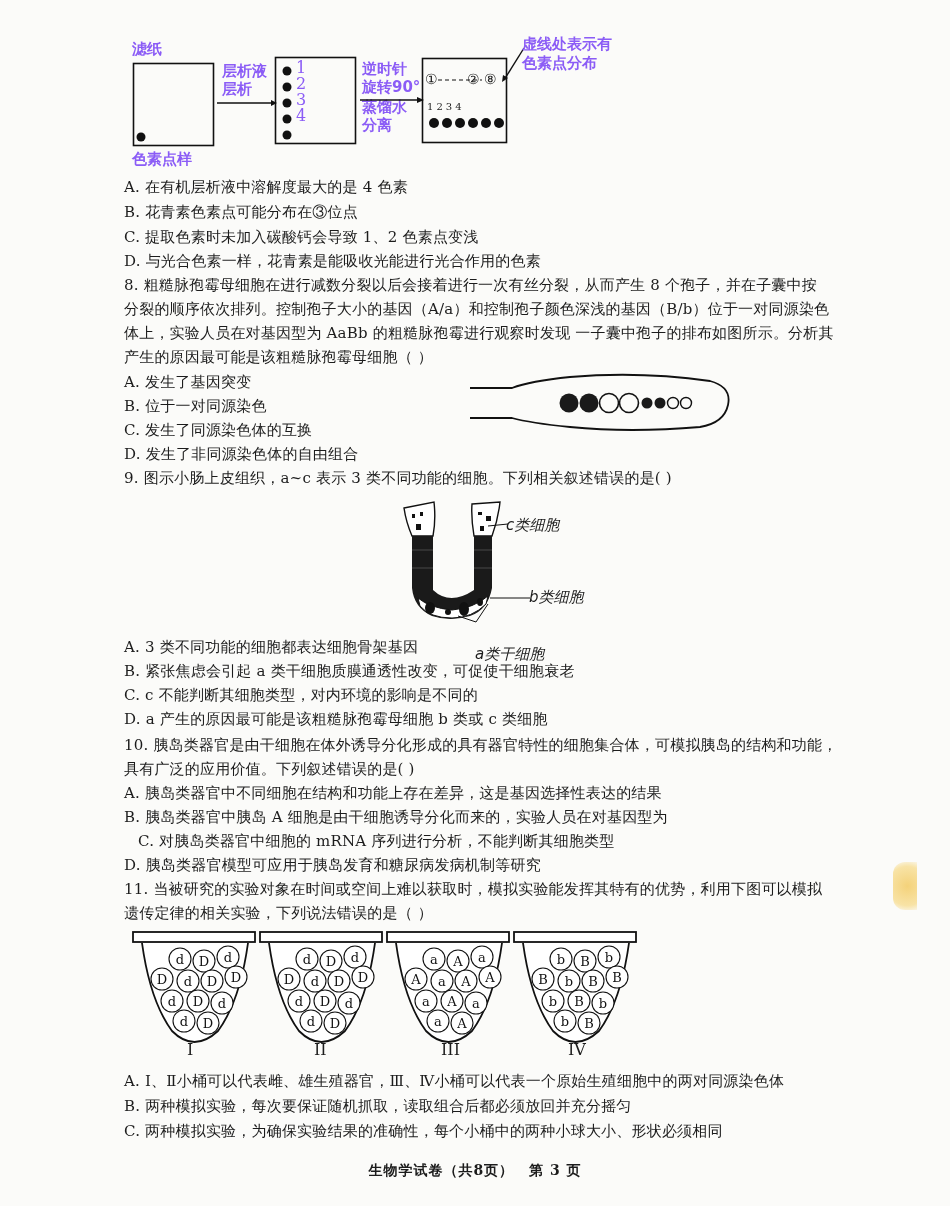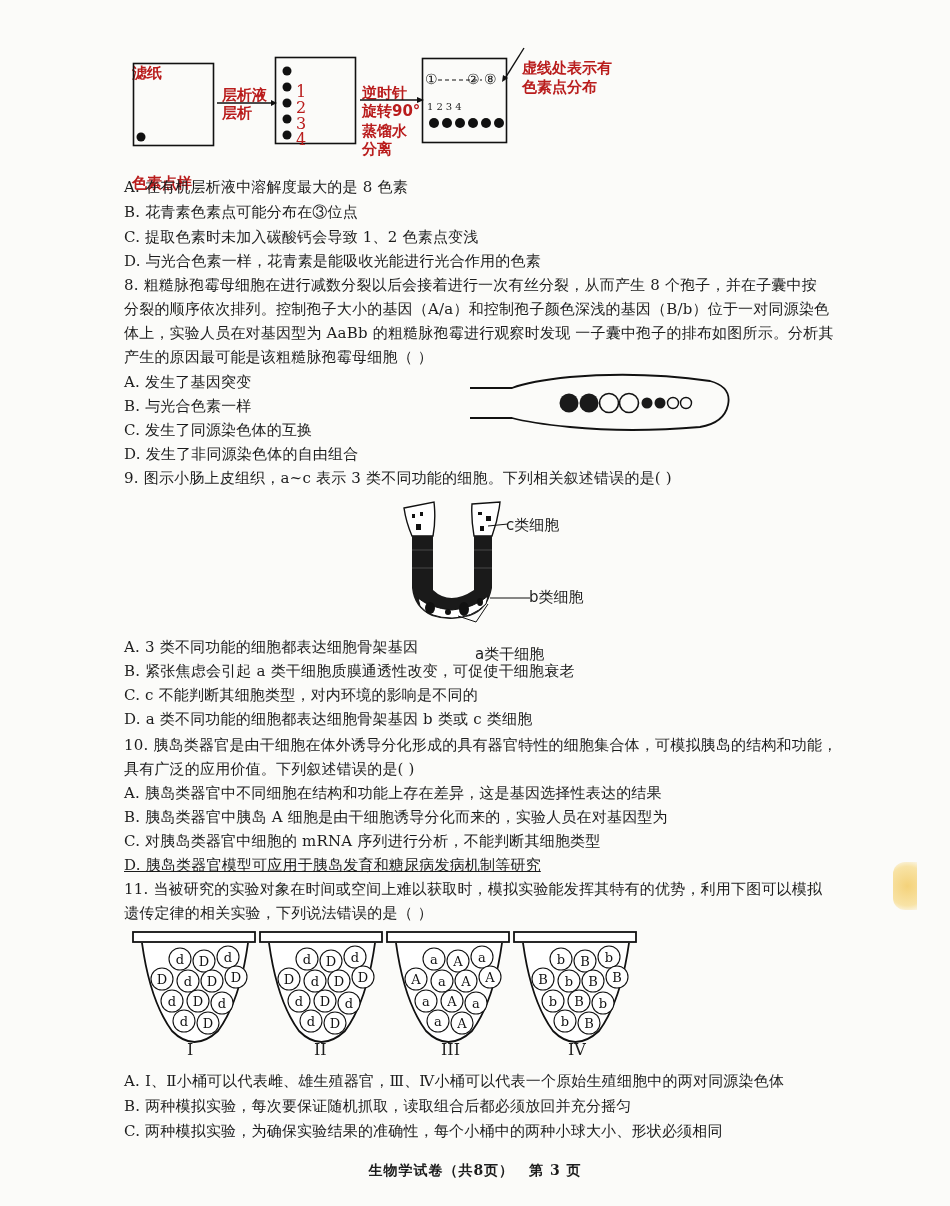--- a/index.html
+++ b/index.html
@@ -4,22 +4,22 @@
 <style>
   html, body { margin: 0; padding: 0; }
   body {
     width: 950px; height: 1206px; position: relative; overflow: hidden;
     background: #fbfbf9;
     font-family: "DejaVu Serif", "Liberation Serif", serif;
     color: #1c1c1c;
   }
   .abs { position: absolute; }
   .line { position: absolute; left: 124px; font-size: 15px; line-height: 20px; white-space: nowrap; letter-spacing: 0.2px; }
-  .sans { font-family: "DejaVu Sans", "Liberation Sans", sans-serif; }
-  .fig-label { font-family: "DejaVu Sans", "Liberation Sans", sans-serif; font-size: 15px; font-weight: bold; color: #b91c1c; white-space: nowrap; margin-top: 24px; }
+  .sans { font-family: "DejaVu Sans", "Liberation Sans", sans-serif; font-style: italic; }
+  .fig-label { font-family: "DejaVu Sans", "Liberation Sans", sans-serif; font-size: 15px; font-weight: bold; color: #8b5cf6; white-space: nowrap; }
   svg { position: absolute; overflow: visible; }
   .footer { position: absolute; left: 0; width: 950px; top: 1162px; text-align: center; font-size: 14px; font-weight: bold; letter-spacing: 1px; }
   .stain { position: absolute; left: 893px; top: 862px; width: 24px; height: 48px; border-radius: 12px 0 0 12px; background: radial-gradient(circle at 60% 50%, #f4d27a, #f8e3a6 70%, rgba(250,240,200,0)); }
 </style>
 </head>
 <body>
 
 <div>
   <div class="abs fig-label" style="left:132px;top:40px;">滤纸</div>
   <svg style="left:133px;top:63px;" width="82" height="84">
@@ -84,33 +84,33 @@
     <line x1="24" y1="0" x2="4" y2="32" stroke="#111" stroke-width="1.4"></line>
     <polygon points="2,34 3,27 8,30" fill="#111"></polygon>
   </svg>
   <div class="abs fig-label" style="left:522px;top:35px;line-height:19px;">
     <div>虚线处表示有</div>
     <div>色素点分布</div>
   </div>
 </div>
 
 <div>
-  <div class="line" style="top:177px;">A.  在有机层析液中溶解度最大的是 8 色素</div>
+  <div class="line" style="top:177px;">A.  在有机层析液中溶解度最大的是 4 色素</div>
   <div class="line" style="top:202px;">B.  花青素色素点可能分布在③位点</div>
   <div class="line" style="top:227px;">C.  提取色素时未加入碳酸钙会导致 1、2 色素点变浅</div>
   <div class="line" style="top:251px;">D.  与光合色素一样，花青素是能吸收光能进行光合作用的色素</div>
 </div>
 
 <div>
   <div class="line" style="top:275px;">8. 粗糙脉孢霉母细胞在进行减数分裂以后会接着进行一次有丝分裂，从而产生 8 个孢子，并在子囊中按</div>
   <div class="line" style="top:299px;">分裂的顺序依次排列。控制孢子大小的基因（A/a）和控制孢子颜色深浅的基因（B/b）位于一对同源染色</div>
   <div class="line" style="top:323px;">体上，实验人员在对基因型为 AaBb 的粗糙脉孢霉进行观察时发现 一子囊中孢子的排布如图所示。分析其</div>
   <div class="line" style="top:347px;">产生的原因最可能是该粗糙脉孢霉母细胞（      ）</div>
   <div class="line" style="top:372px;">A.  发生了基因突变</div>
-  <div class="line" style="top:396px;">B.  与光合色素一样</div>
+  <div class="line" style="top:396px;">B.  位于一对同源染色</div>
   <div class="line" style="top:420px;">C.  发生了同源染色体的互换</div>
   <div class="line" style="top:444px;">D.  发生了非同源染色体的自由组合</div>
 
   <svg style="left:470px;top:375px;" width="265" height="58">
     <path d="M0,13 L42,13 Q60,6 100,2 Q170,-4 240,6 Q262,12 258,30 Q254,48 230,52 Q160,58 100,52 Q60,48 42,43 L0,43" fill="none" stroke="#111" stroke-width="1.8"></path>
     <circle cx="99" cy="28" r="9.5" fill="#1a1a1a"></circle>
     <circle cx="119" cy="28" r="9.5" fill="#1a1a1a"></circle>
     <circle cx="139" cy="28" r="9.5" fill="none" stroke="#111" stroke-width="1.6"></circle>
     <circle cx="159" cy="28" r="9.5" fill="none" stroke="#111" stroke-width="1.6"></circle>
     <circle cx="177" cy="28" r="5.5" fill="#1a1a1a"></circle>
@@ -152,30 +152,30 @@
     <line x1="58" y1="116" x2="76" y2="122" stroke="#111" stroke-width="1"></line>
     <line x1="88" y1="104" x2="76" y2="122" stroke="#111" stroke-width="1"></line>
   </svg>
   <div class="abs sans" style="left:506px;top:516px;font-size:15px;">c类细胞</div>
   <div class="abs sans" style="left:529px;top:588px;font-size:15px;">b类细胞</div>
   <div class="abs sans" style="left:475px;top:611px;font-size:15px;margin-top:34px;">a类干细胞</div>
 
   <div class="line" style="top:637px;">A.  3 类不同功能的细胞都表达细胞骨架基因</div>
   <div class="line" style="top:661px;">B.  紧张焦虑会引起 a 类干细胞质膜通透性改变，可促使干细胞衰老</div>
   <div class="line" style="top:685px;">C.  c 不能判断其细胞类型，对内环境的影响是不同的</div>
-  <div class="line" style="top:709px;">D.  a 类不同功能的细胞都表达细胞骨架基因 b 类或 c 类细胞</div>
+  <div class="line" style="top:709px;">D.  a 产生的原因最可能是该粗糙脉孢霉母细胞 b 类或 c 类细胞</div>
 </div>
 
 <div>
   <div class="line" style="top:735px;">10. 胰岛类器官是由干细胞在体外诱导分化形成的具有器官特性的细胞集合体，可模拟胰岛的结构和功能，</div>
   <div class="line" style="top:759px;">具有广泛的应用价值。下列叙述错误的是(      )</div>
   <div class="line" style="top:783px;">A.  胰岛类器官中不同细胞在结构和功能上存在差异，这是基因选择性表达的结果</div>
   <div class="line" style="top:807px;">B.  胰岛类器官中胰岛 A 细胞是由干细胞诱导分化而来的，实验人员在对基因型为</div>
-  <div class="line" style="top:831px;">C.  对胰岛类器官中细胞的 mRNA 序列进行分析，不能判断其细胞类型</div>
-  <div class="line" style="top:855px;text-decoration:underline;">D.  胰岛类器官模型可应用于胰岛发育和糖尿病发病机制等研究</div>
+  <div class="line" style="top:831px;margin-left:14px;">C.  对胰岛类器官中细胞的 mRNA 序列进行分析，不能判断其细胞类型</div>
+  <div class="line" style="top:855px;">D.  胰岛类器官模型可应用于胰岛发育和糖尿病发病机制等研究</div>
 </div>
 
 <div>
   <div class="line" style="top:879px;">11. 当被研究的实验对象在时间或空间上难以获取时，模拟实验能发挥其特有的优势，利用下图可以模拟</div>
   <div class="line" style="top:903px;">遗传定律的相关实验，下列说法错误的是（     ）</div>
 
   <div id="buckets">
       <svg width="125" height="130" style="left: 132px; top: 931px;">
         <rect x="1" y="1" width="122" height="10" fill="#fff" stroke="#111" stroke-width="1.8"></rect>
         <path d="M10,12 Q18,70 40,100 Q62,122 86,100 Q108,70 116,12" fill="#fff" stroke="#111" stroke-width="1.8"></path>

